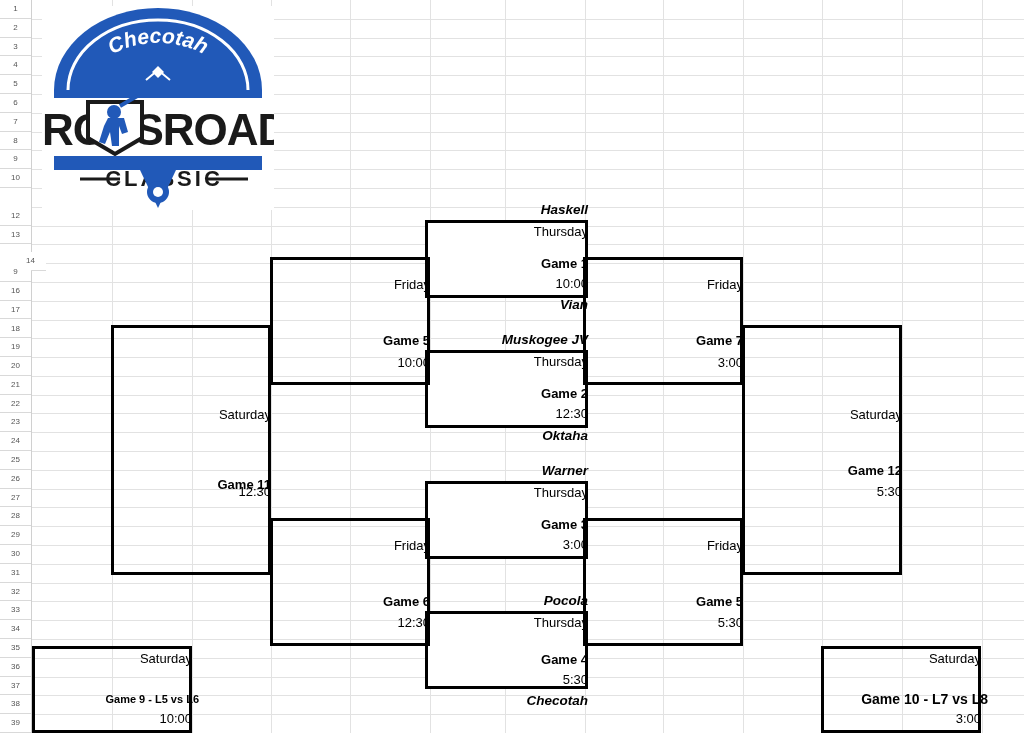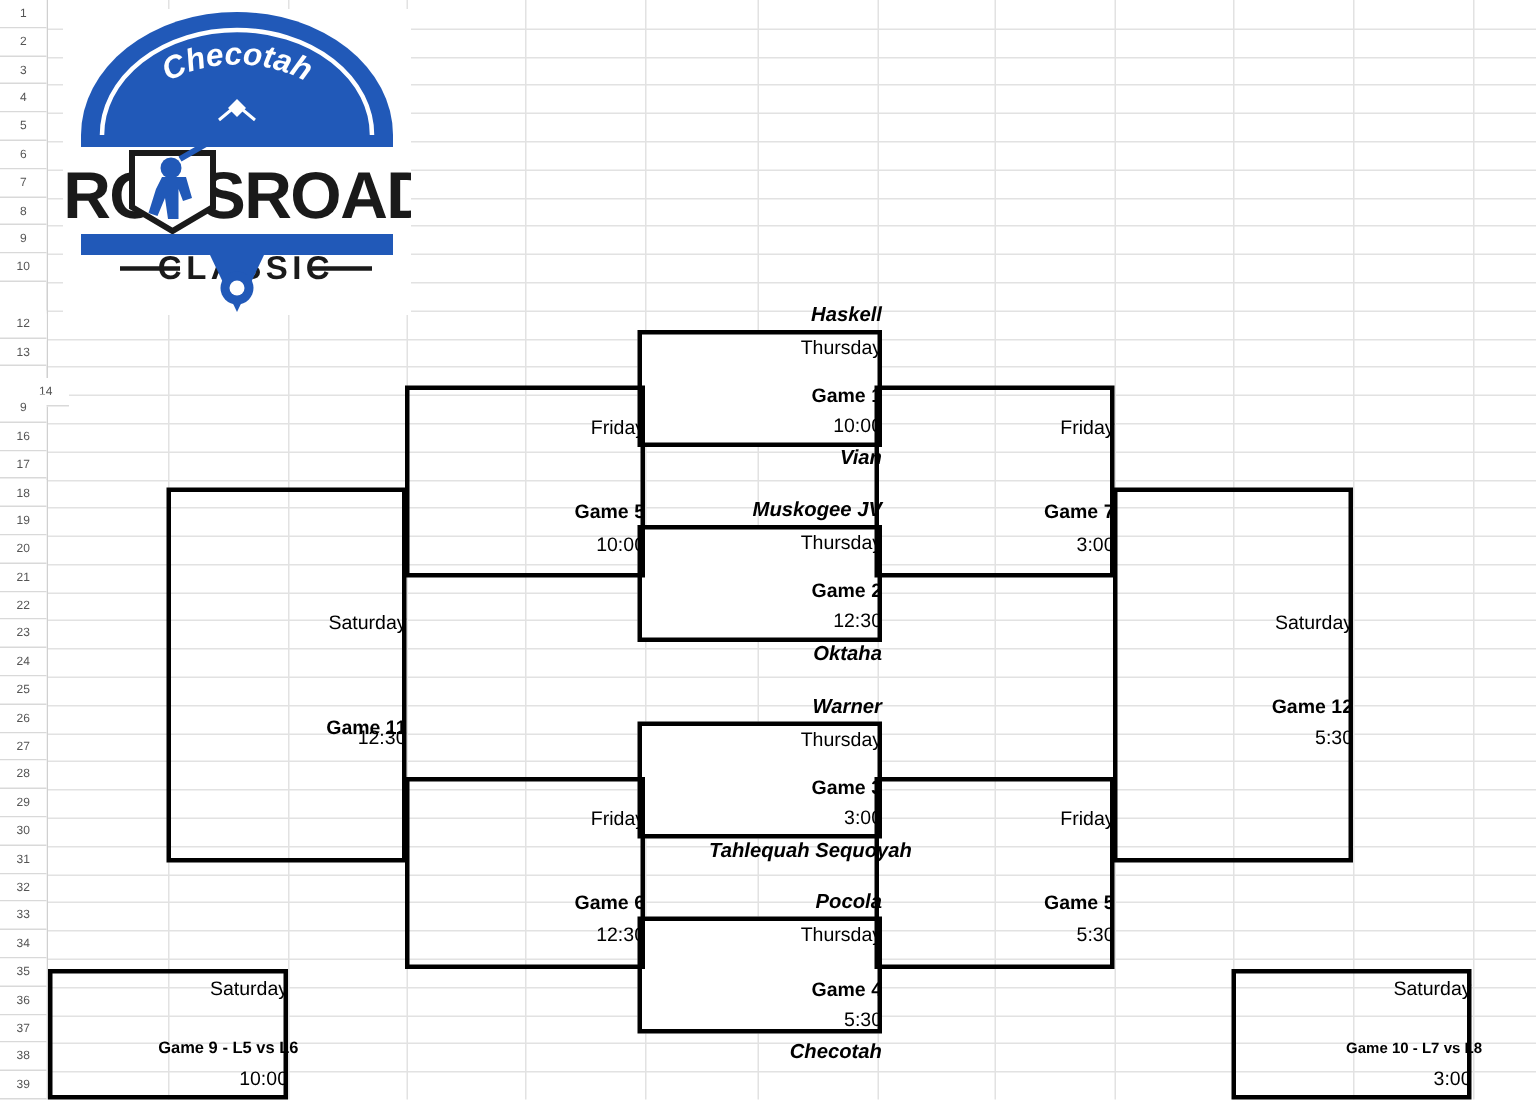--- a/index.html
+++ b/index.html
@@ -277,21 +277,20 @@
   <div class="box" style="left:742px; top:325px; width:160px; height:250px;"></div>
 
   <div class="box" style="left:32px; top:646px; width:160px; height:87px;"></div>
   <div class="box" style="left:821px; top:646px; width:160px; height:87px;"></div>
 
   <div class="lbl team" style="left:425px; top:202px; width:163px;">Haskell</div>
   <div class="lbl team" style="left:425px; top:297px; width:163px;">Vian</div>
   <div class="lbl team" style="left:425px; top:332px; width:163px;">Muskogee JV</div>
   <div class="lbl team" style="left:425px; top:428px; width:163px;">Oktaha</div>
   <div class="lbl team" style="left:425px; top:463px; width:163px;">Warner</div>
-  <div class="lbl team" style="left:405px; top:559px; width:203px;">Tahlequah Sequoyah</div>
   <div class="lbl team" style="left:425px; top:593px; width:163px;">Pocola</div>
   <div class="lbl team" style="left:425px; top:693px; width:163px;">Checotah</div>
 
   <div class="lbl" style="left:425px; top:224px; width:163px;">Thursday</div>
   <div class="lbl bold" style="left:425px; top:256px; width:163px;">Game 1</div>
   <div class="lbl" style="left:425px; top:276px; width:163px;">10:00</div>
 
   <div class="lbl" style="left:425px; top:354px; width:163px;">Thursday</div>
   <div class="lbl bold" style="left:425px; top:386px; width:163px;">Game 2</div>
   <div class="lbl" style="left:425px; top:406px; width:163px;">12:30</div>
@@ -326,16 +325,16 @@
 
   <div class="lbl" style="left:742px; top:407px; width:160px;">Saturday</div>
   <div class="lbl bold" style="left:742px; top:463px; width:160px;">Game 12</div>
   <div class="lbl" style="left:742px; top:484px; width:160px;">5:30</div>
 
   <div class="lbl" style="left:32px; top:651px; width:160px;">Saturday</div>
   <div class="lbl bold" style="left:25px; top:692px; width:174px; font-size:11px;">Game 9 - L5 vs L6</div>
   <div class="lbl" style="left:32px; top:711px; width:160px;">10:00</div>
 
   <div class="lbl" style="left:821px; top:651px; width:160px;">Saturday</div>
-  <div class="lbl bold" style="left:814px; top:692px; width:174px; font-size:10px;">Game 10 - L7 vs L8</div>
+  <div class="lbl bold" style="left:814px; top:692px; width:174px; font-size:14px;">Game 10 - L7 vs L8</div>
   <div class="lbl" style="left:821px; top:711px; width:160px;">3:00</div>
 
 </div>
 
 </body></html>

